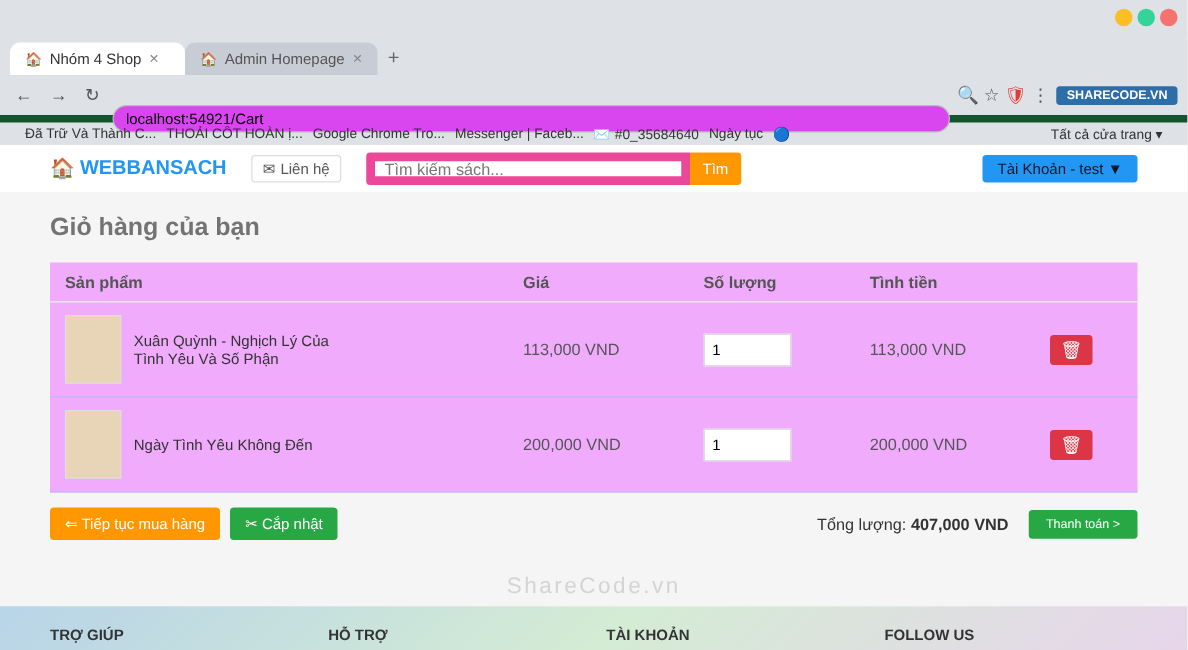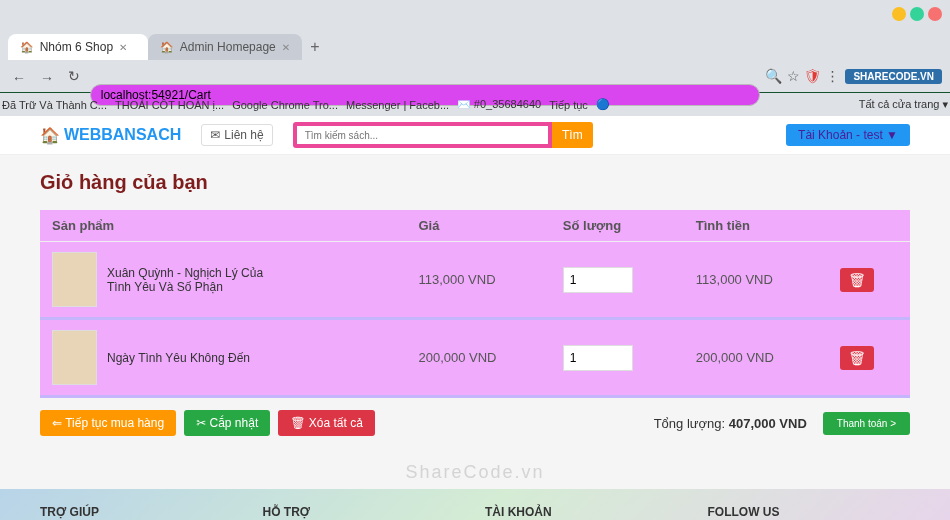--- a/index.html
+++ b/index.html
@@ -20,42 +20,42 @@
     .tab-close { font-size: 10px; color: #888; cursor: pointer; }
     .tab-add { padding: 4px 8px; font-size: 16px; color: #666; cursor: pointer; background: none; border: none; }
 
     .address-bar { display: flex; align-items: center; padding: 4px 8px; gap: 6px; background: #dee1e6; height: 32px; }
     .nav-btn { background: none; border: none; cursor: pointer; font-size: 14px; color: #555; padding: 2px 4px; }
     .address-input { flex: 1; height: 22px; border: 1px solid #bbb; border-radius: 11px; padding: 0 10px; font-size: 12px; background: #d946ef; margin-top: 38px; }
     .browser-actions { display: flex; gap: 4px; align-items: center; }
     .browser-icon { font-size: 14px; color: #555; }
     .sharecode-logo { margin-left: auto; background: #2d6da8; color: white; font-size: 10px; font-weight: bold; padding: 2px 8px; border-radius: 3px; }
 
-    .bookmarks-bar { background: #dee1e6; padding: 2px 2px; height: 24px; display: flex; align-items: center; gap: 8px; border-top: 1px solid #14532d; font-size: 11px; color: #333; overflow: hidden; }
+    .bookmarks-bar { background: #dee1e6; padding: 2px 20px; height: 24px; display: flex; align-items: center; gap: 8px; border-top: 6px solid #14532d; font-size: 11px; color: #333; overflow: hidden; }
     .bookmark-item { cursor: pointer; white-space: nowrap; overflow: hidden; max-width: 120px; text-overflow: ellipsis; }
 
     
     .website { background: white; }
 
     
     .site-header { background: white; padding: 6px 40px; display: flex; align-items: center; gap: 20px; border-bottom: 1px solid #eee; }
     .site-logo { font-size: 16px; font-weight: bold; color: #2196F3; display: flex; align-items: center; gap: 4px; }
     .lien-he { display: flex; align-items: center; gap: 4px; font-size: 12px; color: #555; border: 1px solid #ddd; padding: 3px 8px; border-radius: 3px; }
     .search-bar { display: flex; align-items: center; flex: 1; max-width: 300px; }
-    .search-input { width: 100%; height: 26px; border: 4px solid #ec4899; border-radius: 3px 0 0 3px; padding: 0 8px; font-size: 10px; }
+    .search-input { width: 100%; height: 26px; border: 7px solid #ec4899; border-radius: 3px 0 0 3px; padding: 0 8px; font-size: 13px; }
     .search-btn { height: 26px; padding: 0 10px; background: #ff9800; color: white; border: none; border-radius: 0 3px 3px 0; cursor: pointer; font-size: 12px; }
-    .account-btn { margin-left: auto; background: #2196F3; color: #4c1d95; border: none; padding: 4px 12px; border-radius: 3px; cursor: pointer; font-size: 12px; display: flex; align-items: center; gap: 4px; }
+    .account-btn { margin-left: auto; background: #2196F3; color: #0f172a; border: none; padding: 4px 12px; border-radius: 3px; cursor: pointer; font-size: 12px; display: flex; align-items: center; gap: 4px; }
 
     
     .main-content { padding: 16px 40px 20px; background: #f5f5f5; }
-    .cart-title { font-size: 20px; font-weight: bold; color: #7f1d1d; margin-bottom: 16px; }
+    .cart-title { font-size: 20px; font-weight: bold; color: #737373; margin-bottom: 16px; }
 
     .cart-table { width: 100%; background: #f0abfc; border-collapse: collapse; }
     .cart-table th { text-align: left; padding: 8px 12px; font-size: 13px; color: #555; border-bottom: 1px solid #eee; font-weight: 600; }
-    .cart-table td { padding: 10px 12px; border-bottom: 3px solid #c4b5fd; vertical-align: middle; font-size: 13px; }
+    .cart-table td { padding: 10px 12px; border-bottom: 1px solid #c4b5fd; vertical-align: middle; font-size: 13px; }
 
     .product-cell { display: flex; align-items: center; gap: 10px; }
     .product-img { width: 45px; height: 55px; background: #e8d5b7; border: 1px solid #ddd; display: flex; align-items: center; justify-content: center; font-size: 8px; color: #888; flex-shrink: 0; }
     .product-name { font-size: 12px; color: #333; max-width: 180px; }
     .price { color: #555; font-size: 12px; }
     .qty-input { width: 70px; height: 26px; border: 1px solid #ddd; padding: 0 6px; font-size: 12px; }
     .total-price { color: #555; font-size: 12px; }
     .delete-btn { background: #dc3545; color: white; border: none; padding: 4px 8px; border-radius: 3px; cursor: pointer; font-size: 14px; }
 
     .cart-footer { display: flex; justify-content: space-between; align-items: center; padding: 12px 0 0; }
@@ -84,21 +84,21 @@
     <div class="title-bar-controls">
       <button class="title-bar-btn btn-min"></button>
       <button class="title-bar-btn btn-max"></button>
       <button class="title-bar-btn btn-close"></button>
     </div>
   </div>
 
   <div class="tab-bar">
     <div class="tab">
       <span style="font-size:11px">🏠</span>
-      <span>Nhóm 6 Shop</span>
+      <span>Nhóm 4 Shop</span>
       <span class="tab-close">✕</span>
     </div>
     <div class="tab inactive">
       <span style="font-size:11px">🏠</span>
       <span>Admin Homepage</span>
       <span class="tab-close">✕</span>
     </div>
     <button class="tab-add">+</button>
   </div>
 
@@ -115,21 +115,21 @@
     </div>
     <div class="sharecode-logo">SHARECODE.VN</div>
   </div>
 
   <div class="bookmarks-bar">
     <span class="bookmark-item">Đã Trữ Và Thành C...</span>
     <span class="bookmark-item">THOẢI CÔT HOÀN ị...</span>
     <span class="bookmark-item">Google Chrome Tro...</span>
     <span class="bookmark-item">Messenger | Faceb...</span>
     <span class="bookmark-item">✉️ #0_35684640</span>
-    <span class="bookmark-item">Tiếp tục</span>
+    <span class="bookmark-item">Ngày tục</span>
     <span class="bookmark-item">🔵</span>
     <span style="margin-left:auto; font-size:11px; cursor:pointer;">Tất cả cửa trang ▾</span>
   </div>
 </div>
 
 <div class="website">
 
   <div class="site-header">
     <div class="site-logo">
       <span>🏠</span>
@@ -193,21 +193,20 @@
         <button class="delete-btn">🗑</button>
       </td>
     </tr>
         </tbody>
     </table>
 
     <div class="cart-footer">
       <div class="cart-actions">
         <button class="btn-continue">⇐ Tiếp tục mua hàng</button>
         <button class="btn-clip">✂ Cắp nhật</button>
-        <button class="btn-delete-all">🗑 Xóa tất cả</button>
       </div>
       <div class="cart-summary">
         <span class="total-text">
           <span>Tổng lượng:</span>
           <strong>407,000 VND</strong>
         </span>
         <button class="checkout-btn">Thanh toán &gt;</button>
       </div>
     </div>
   </div>

